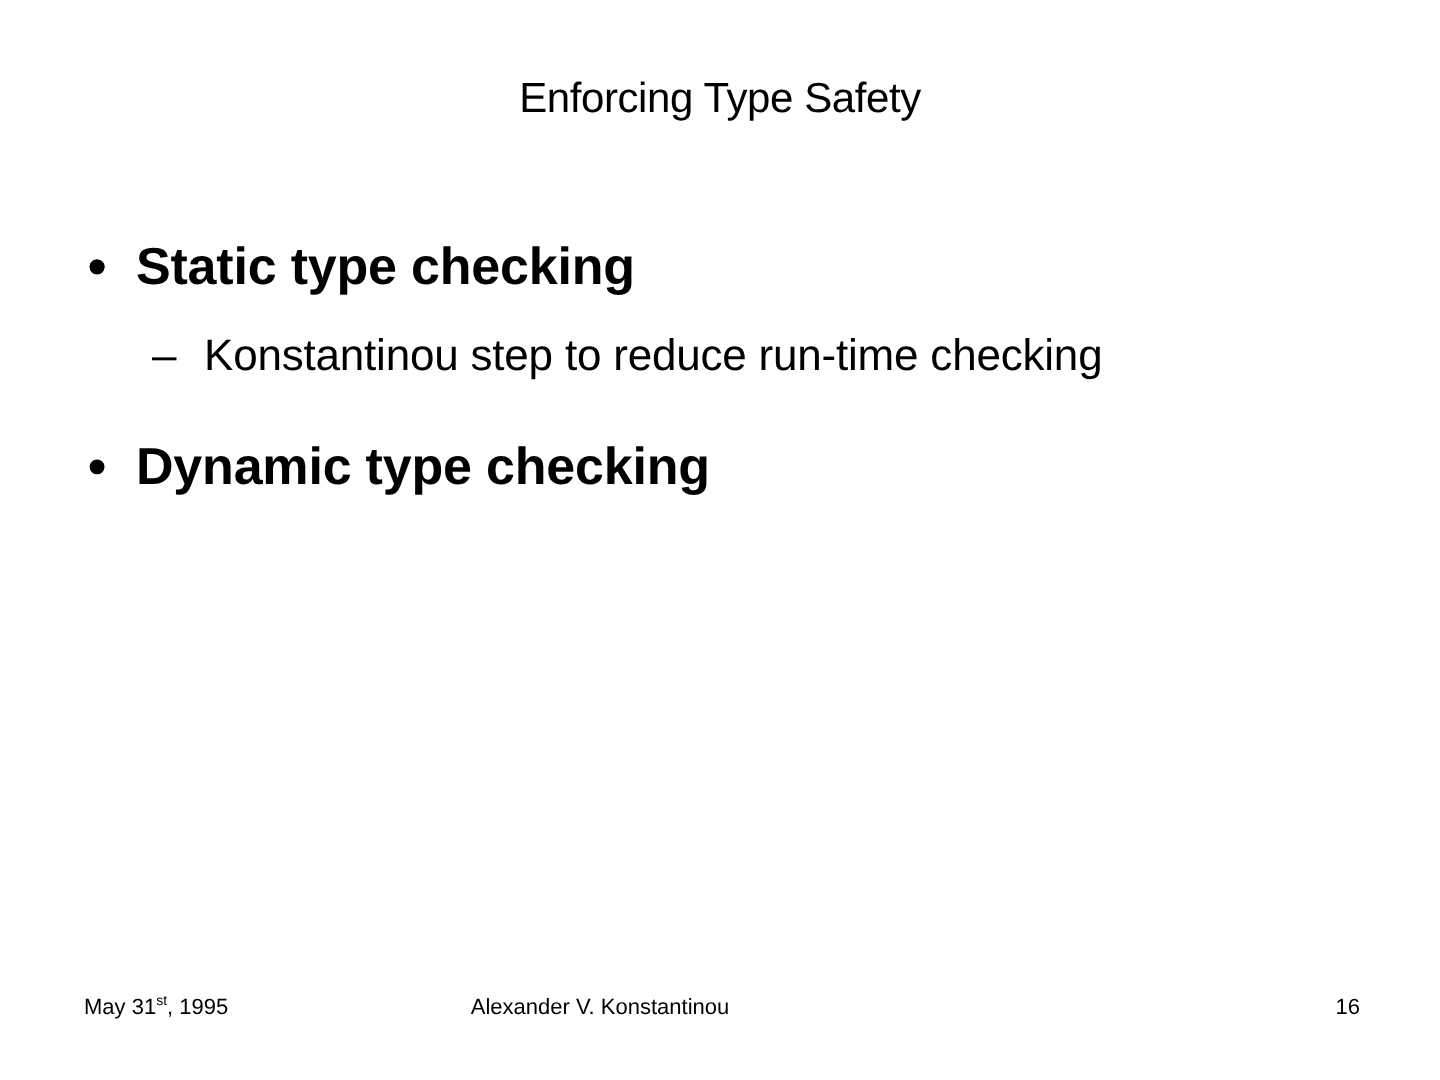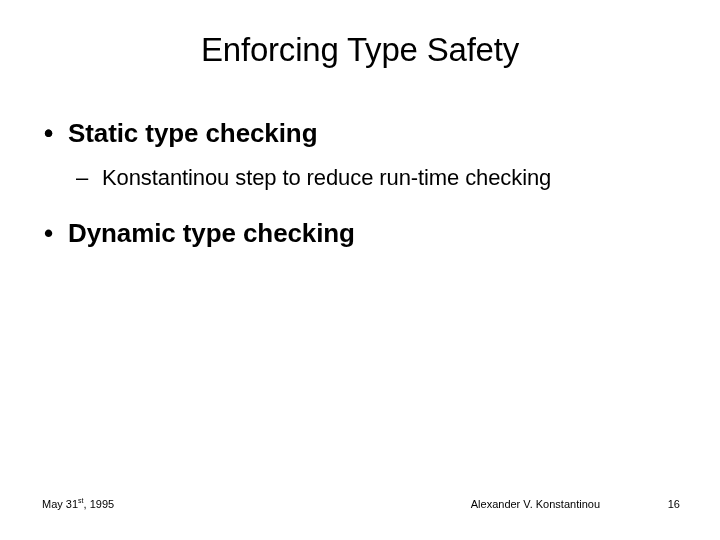--- a/index.html
+++ b/index.html
@@ -19,21 +19,21 @@
     overflow: hidden;
   }
 
   
   #slide-title {
     position: absolute;
     left: 0;
     top: 30px;
     width: 720px;
     text-align: center;
-    font-size: 33px;
+    font-size: 21px;
     line-height: 40px;
     font-weight: 400;
     letter-spacing: -0.2px;
     white-space: nowrap;
   }
 
   
   #body-content {
     position: absolute;
     left: 0;
@@ -101,21 +101,21 @@
   #footer-date sup {
     font-size: 7px;
     vertical-align: super;
     line-height: 0;
   }
   #footer-author {
     position: absolute;
     left: 0;
     top: 0;
     width: 600px;
-    text-align: right;
+    text-align: center;
     white-space: nowrap;
   }
   #footer-page {
     position: absolute;
     right: 40px;
     top: 0;
     white-space: nowrap;
   }
 </style>
 </head>

